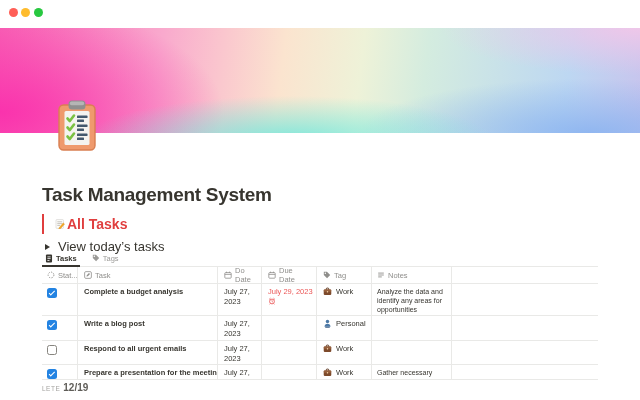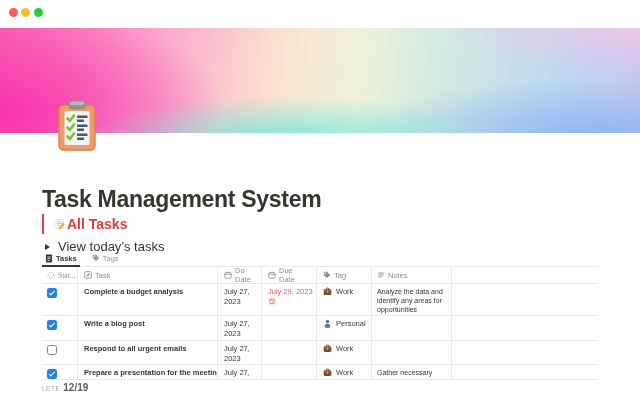--- a/index.html
+++ b/index.html
@@ -18,21 +18,21 @@
     background:
       radial-gradient(48% 70% at 100% 0%, rgba(241,199,233,0.95) 0%, rgba(241,199,233,0) 65%),
       radial-gradient(46% 62% at 45% 108%, rgba(110,232,221,0.9) 0%, rgba(110,232,221,0) 70%),
       radial-gradient(55% 80% at 92% 100%, rgba(136,178,240,0.85) 0%, rgba(136,178,240,0) 65%),
       radial-gradient(50% 150% at 0% 80%, #fa33ad 0%, rgba(250,51,173,0) 70%),
       linear-gradient(97deg,#f767b5 0%,#f9a9cd 25%,#fbe4cf 44%,#eef2d8 56%,#d4ecdf 66%,#bdd7f2 88%,#c8c4ed 100%);
   }
 
   .page-icon{position:absolute;left:56px;top:98px;width:42px;height:54px;}
 
-  .page-title{position:absolute;left:42px;top:171px;font-size:23px;font-weight:700;color:#37352f;letter-spacing:-0.3px;}
+  .page-title{position:absolute;left:42px;top:171px;font-size:19px;font-weight:700;color:#37352f;letter-spacing:-0.3px;}
 
   
   .callout{position:absolute;left:42px;top:214px;height:20px;display:flex;align-items:center;border-left:2.5px solid #e03e3e;padding-left:11px;}
   .callout .icon{margin-right:2px;display:inline-flex;}
   .callout-text{color:#e03e3e;font-weight:700;font-size:14px;}
 
   
   .toggle{position:absolute;left:45px;top:239px;display:flex;align-items:center;font-size:13px;color:#37352f;}
   .tri{width:0;height:0;border-left:5px solid #37352f;border-top:3.5px solid transparent;border-bottom:3.5px solid transparent;margin-right:8px;}
 
@@ -43,21 +43,21 @@
   .tab.active{color:#37352f;font-weight:700;}
   .tab.inactive{color:#9b9a97;font-weight:400;align-items:center;}
   .tab.active::after{content:"";position:absolute;left:-2px;right:-2px;bottom:-1px;height:2px;background:#37352f;z-index:3;}
 
   
   .tbl{position:absolute;left:42px;top:266px;width:556px;border-top:1px solid #e9e9e7;color:#37352f;font-size:7.5px;}
   .thead{display:flex;height:16px;border-bottom:1px solid #e9e9e7;color:#8f8e8b;}
   .trow{display:flex;border-bottom:1px solid #e9e9e7;overflow:hidden;}
   .r0{height:31px;} .r1{height:24px;} .r2{height:23px;} .r3{height:14px;}
   .cell{box-sizing:border-box;border-right:1px solid #e9e9e7;overflow:hidden;}
-  .c0{width:36px;padding:3px 4px 0 5px;font-family:Liberation Serif, serif;}
+  .c0{width:36px;padding:3px 4px 0 5px;}
   .c1{width:140px;padding:3px 6px 0 6px;}
   .c2{width:44px;padding:3px 6px 0 6px;}
   .c3{width:55px;padding:3px 6px 0 6px;}
   .c4{width:55px;padding:3px 6px 0 6px;}
   .c5{width:80px;padding:3px 5px 0 5px;}
   .c6{width:146px;border-right:none;}
   .th{display:flex;align-items:center;gap:3px;padding-top:0;padding-bottom:0;}
   .th .icon{display:inline-flex;flex:none;}
   .task-name{font-weight:700;white-space:nowrap;}
   .date{line-height:9.5px;}

